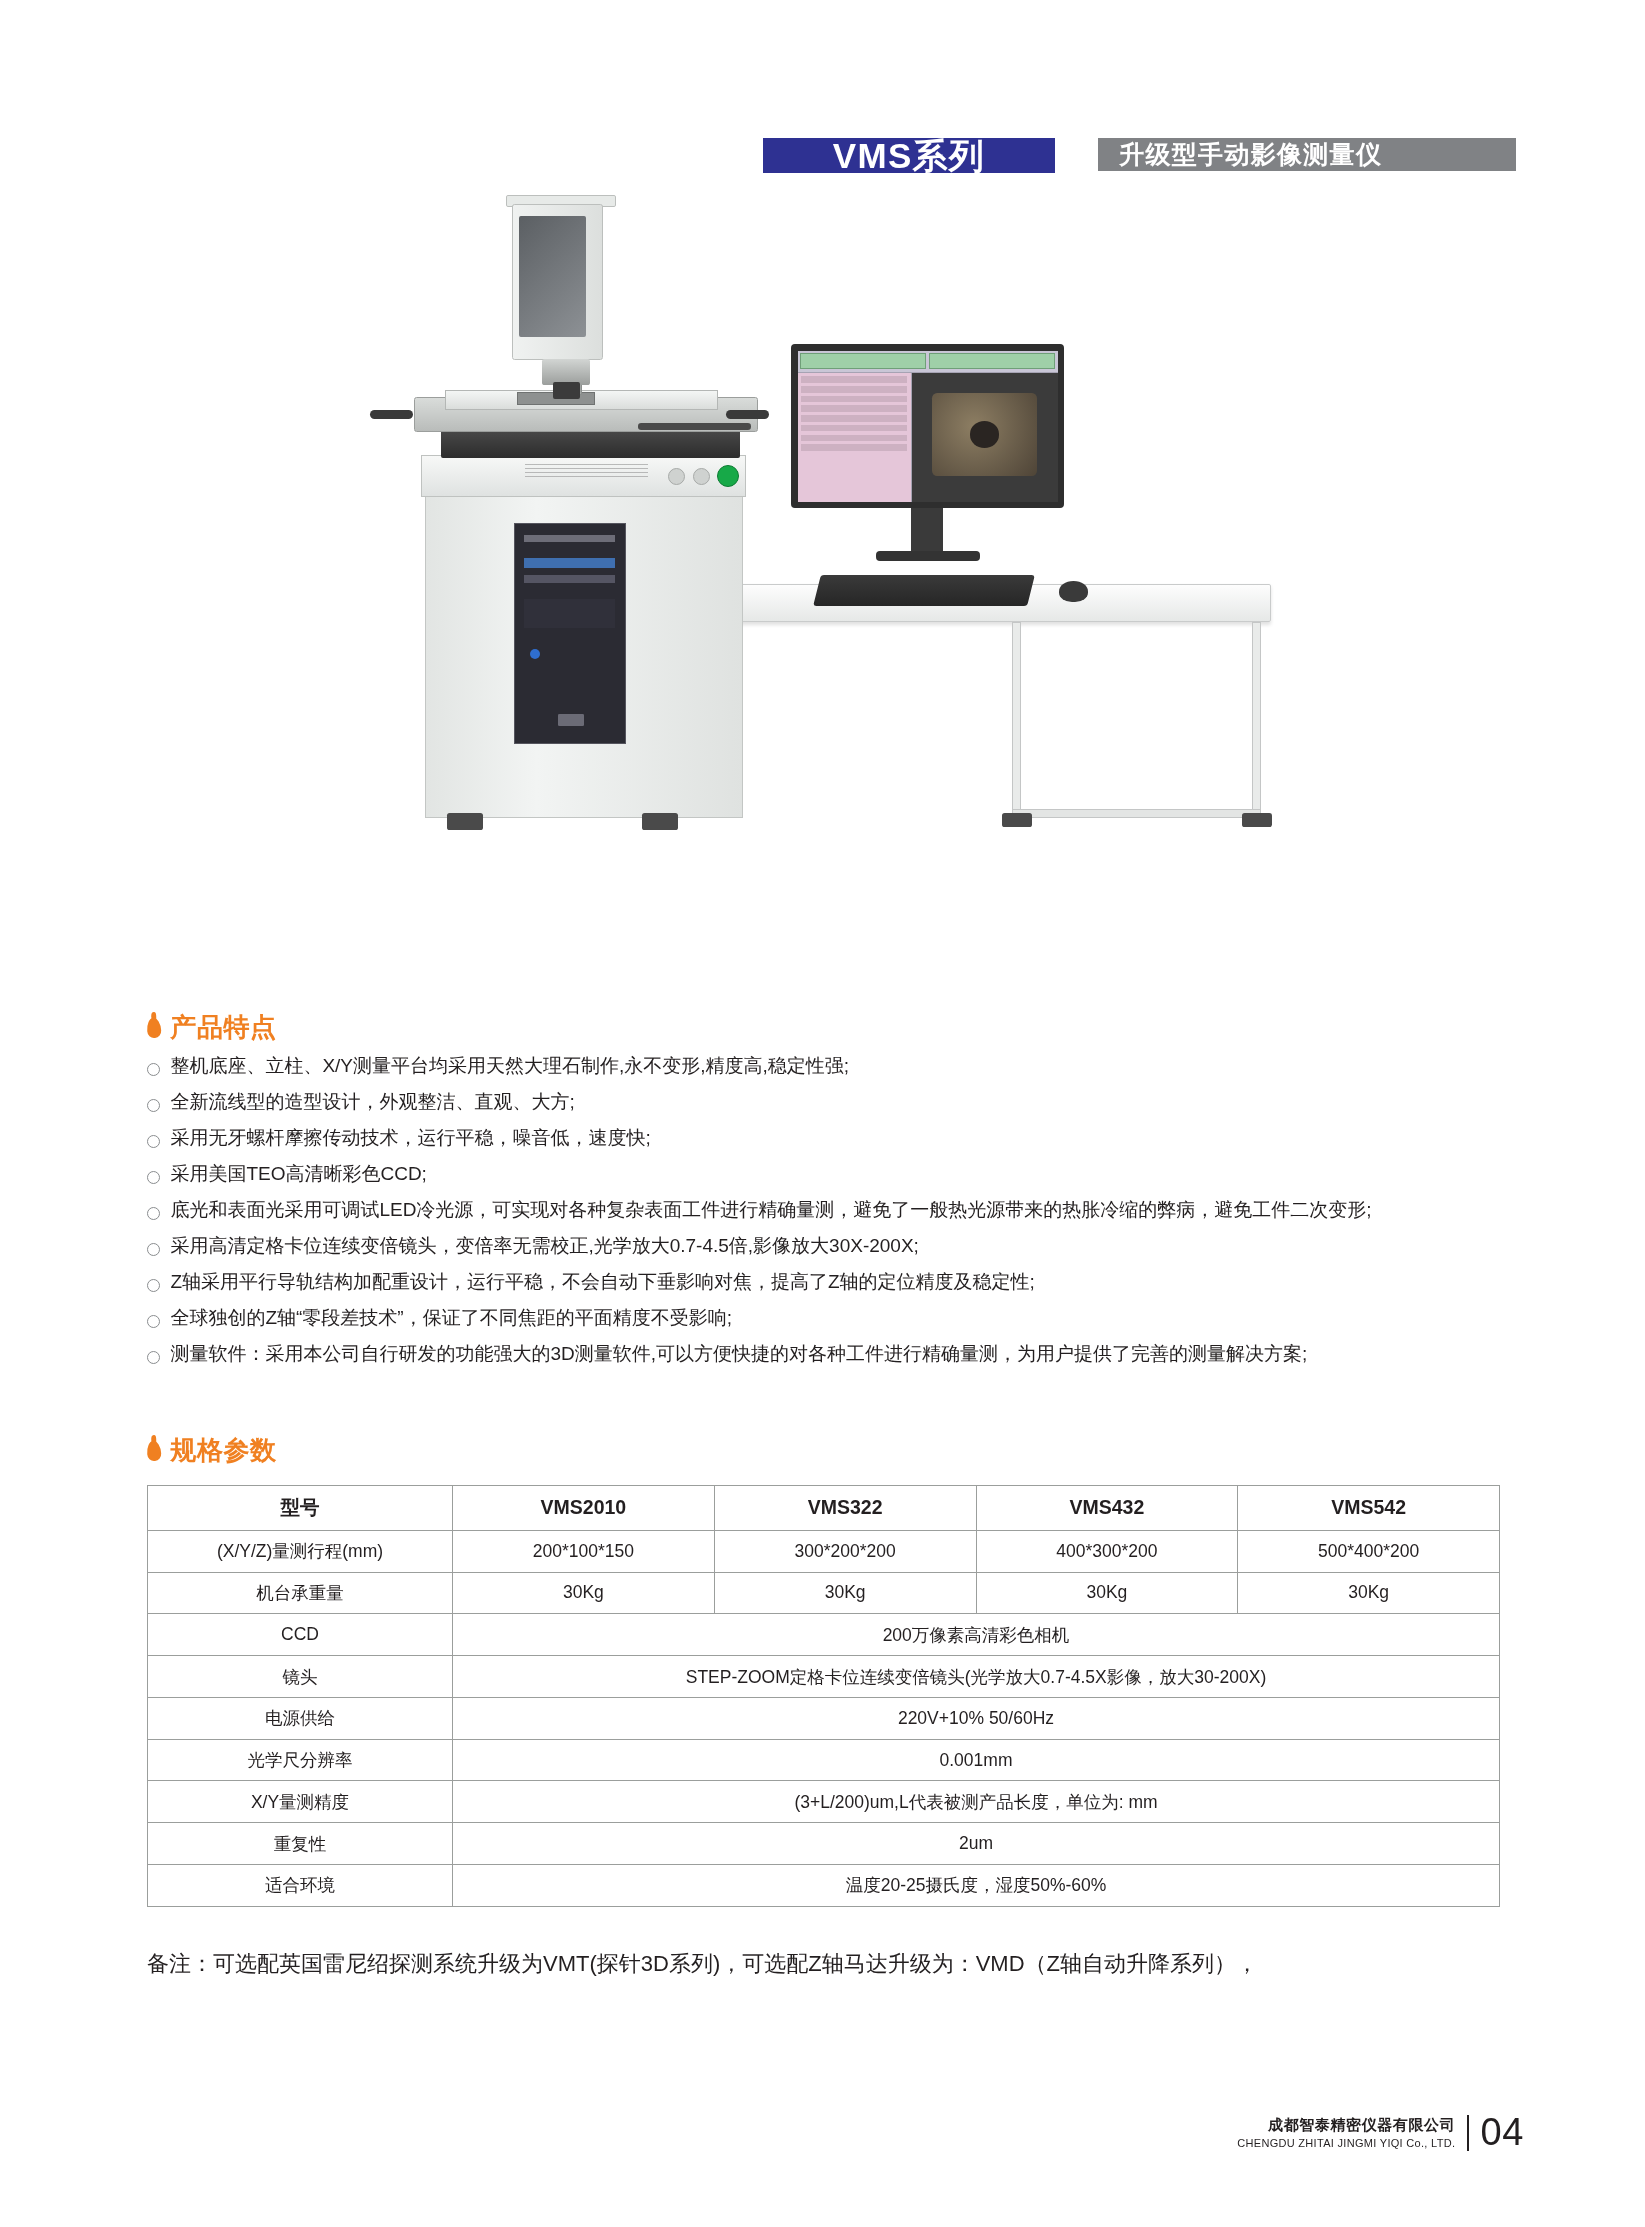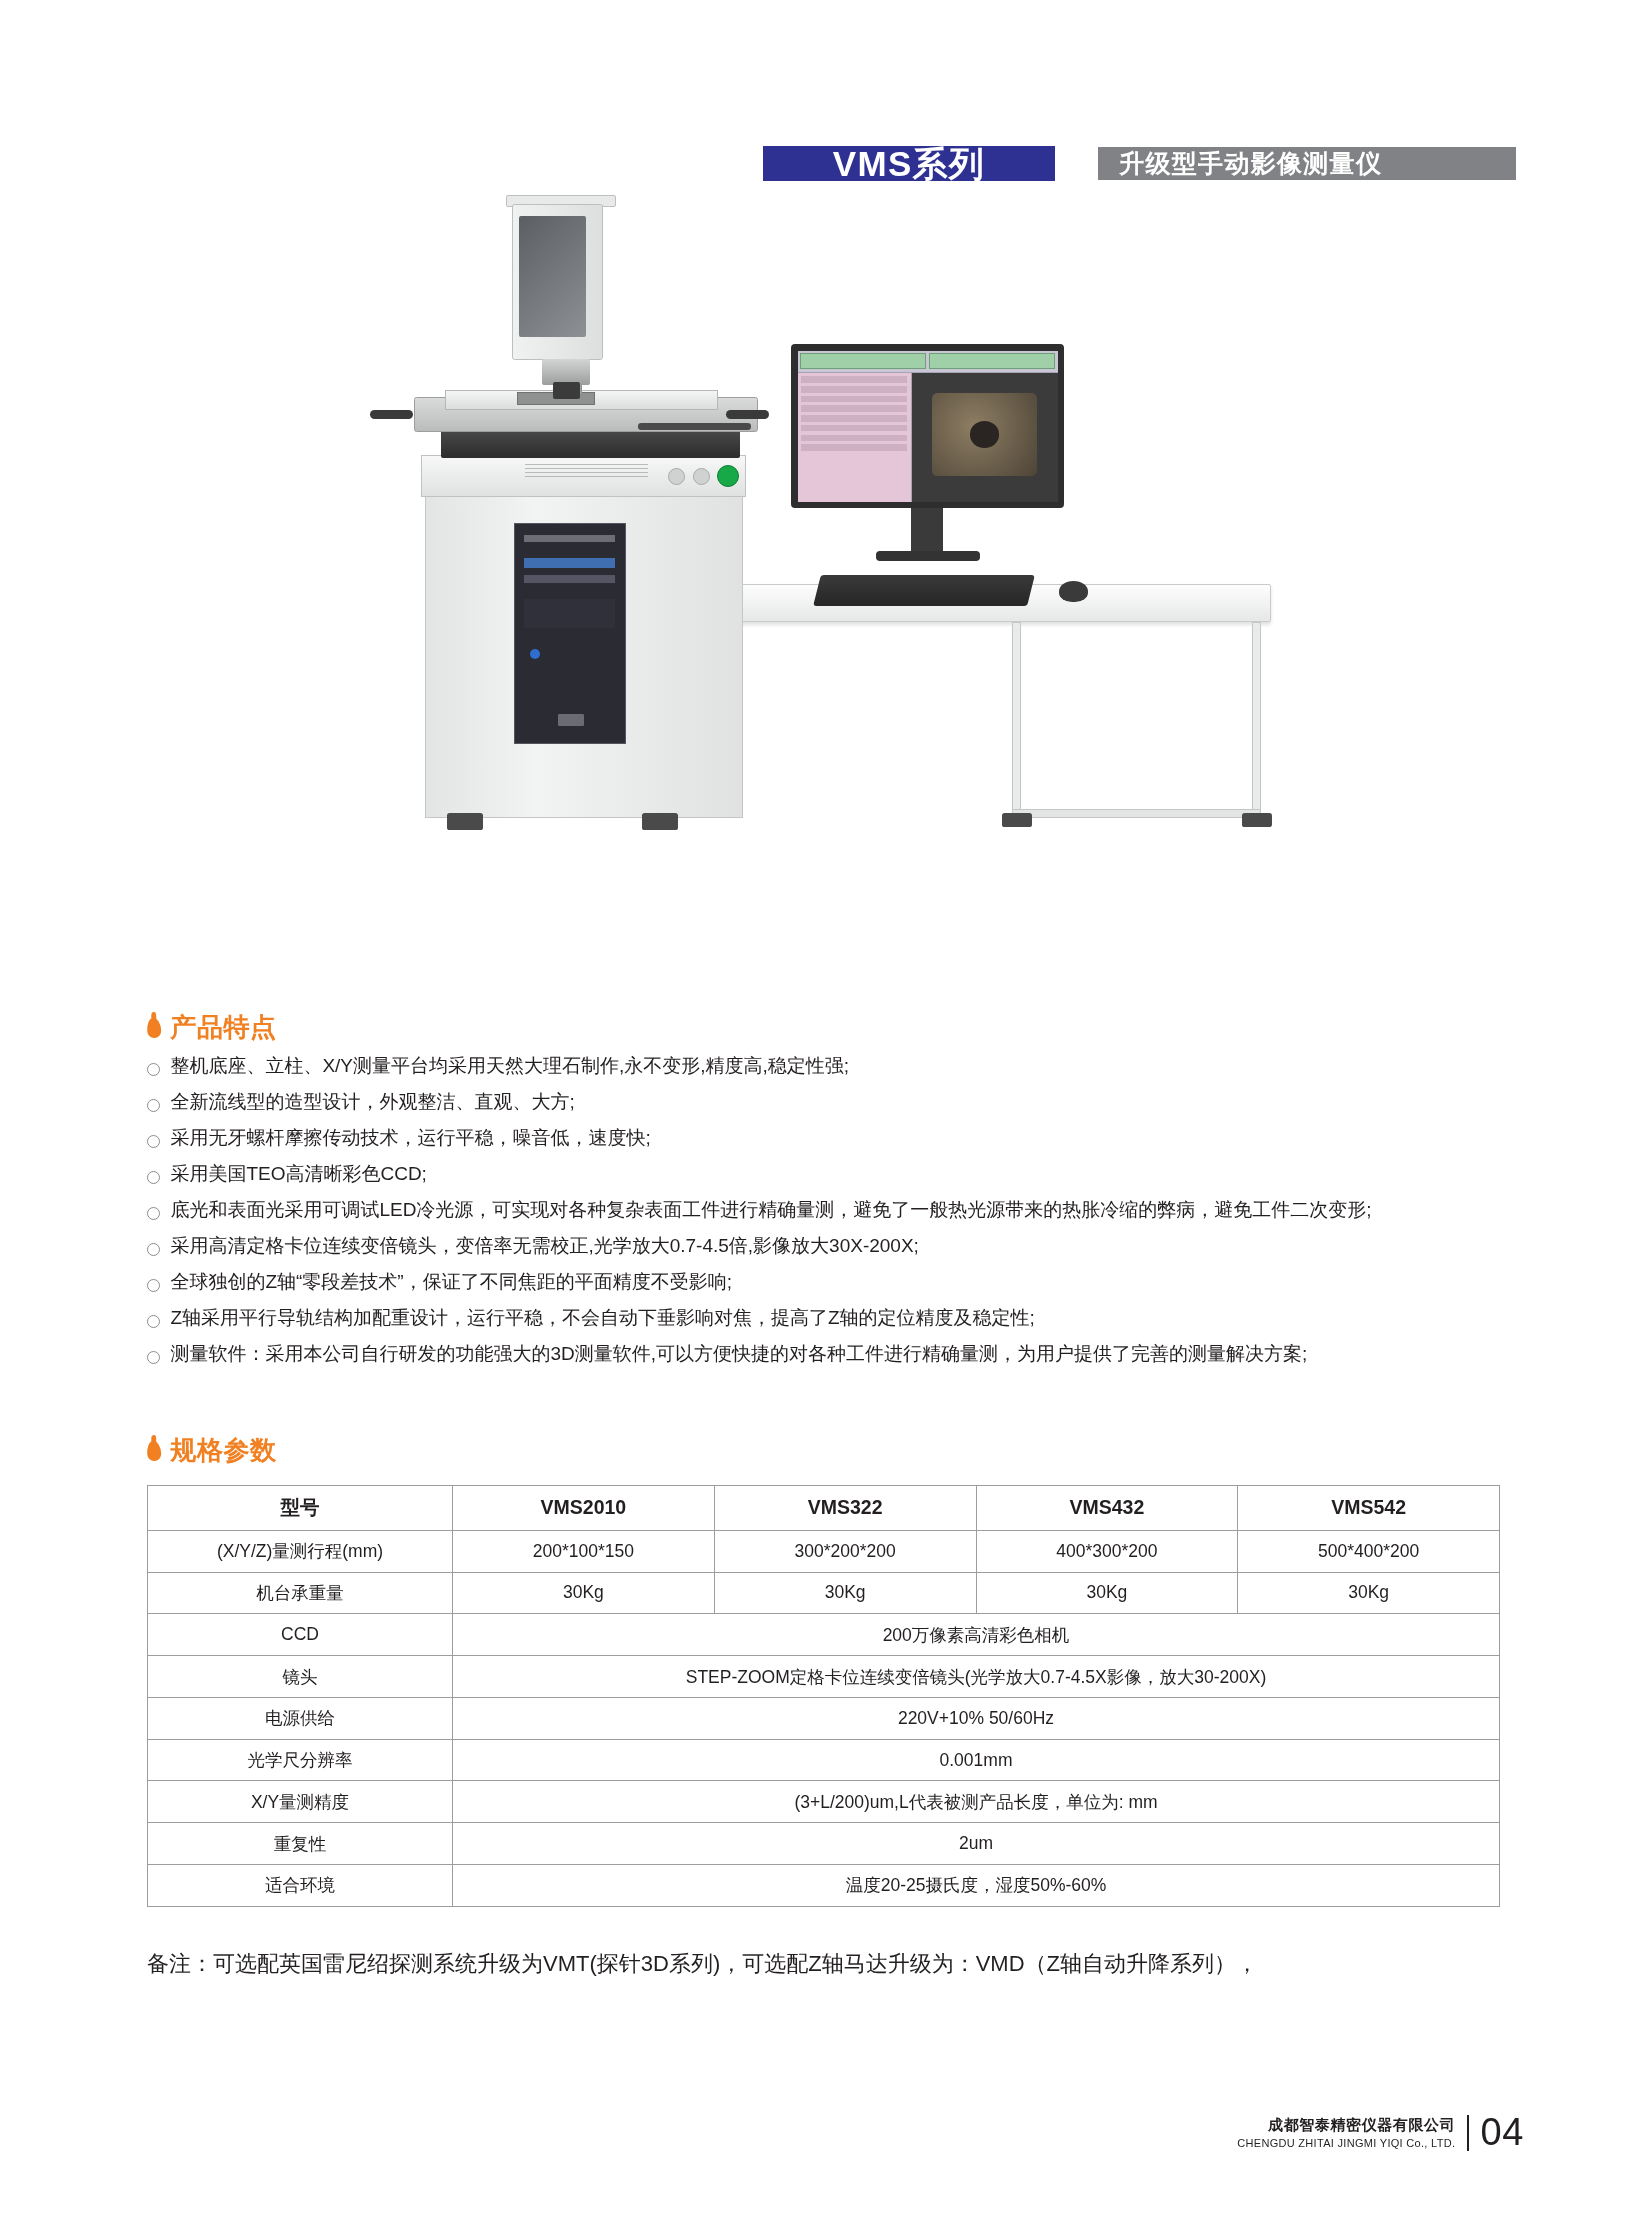--- a/index.html
+++ b/index.html
@@ -10,26 +10,26 @@
     background: #ffffff;
     font-family: "Liberation Sans", sans-serif;
     color: #231f20;
     position: relative;
     overflow: hidden;
   }
 
   
   .banner {
     position: absolute;
-    top: 127px;
+    top: 138px;
     left: 763px;
     width: 753px;
     height: 72px;
     display: flex;
-    align-items: center;
+    align-items: flex-start;
   }
   .banner-left {
     width: 292px;
     background: #2e3192;
     display: flex;
     align-items: center;
     justify-content: center;
     position: relative;
   }
   .banner-left-text {
@@ -661,25 +661,25 @@
   <div class="feature-row">
     <span class="bullet"></span>
     <span class="feature-text">底光和表面光采用可调试LED冷光源，可实现对各种复杂表面工件进行精确量测，避免了一般热光源带来的热胀冷缩的弊病，避免工件二次变形;</span>
   </div>
   <div class="feature-row">
     <span class="bullet"></span>
     <span class="feature-text">采用高清定格卡位连续变倍镜头，变倍率无需校正,光学放大0.7-4.5倍,影像放大30X-200X;</span>
   </div>
   <div class="feature-row">
     <span class="bullet"></span>
+    <span class="feature-text">Z轴采用平行导轨结构加配重设计，运行平稳，不会自动下垂影响对焦，提高了Z轴的定位精度及稳定性;</span>
+  </div>
+  <div class="feature-row">
+    <span class="bullet"></span>
     <span class="feature-text">全球独创的Z轴“零段差技术”，保证了不同焦距的平面精度不受影响;</span>
-  </div>
-  <div class="feature-row">
-    <span class="bullet"></span>
-    <span class="feature-text">Z轴采用平行导轨结构加配重设计，运行平稳，不会自动下垂影响对焦，提高了Z轴的定位精度及稳定性;</span>
   </div>
   <div class="feature-row">
     <span class="bullet"></span>
     <span class="feature-text">测量软件：采用本公司自行研发的功能强大的3D测量软件,可以方便快捷的对各种工件进行精确量测，为用户提供了完善的测量解决方案;</span>
   </div>
 </div>
 
 <div class="section-head" id="specs-head">
   <span class="flame"></span>
   <span class="section-title">规格参数</span>

